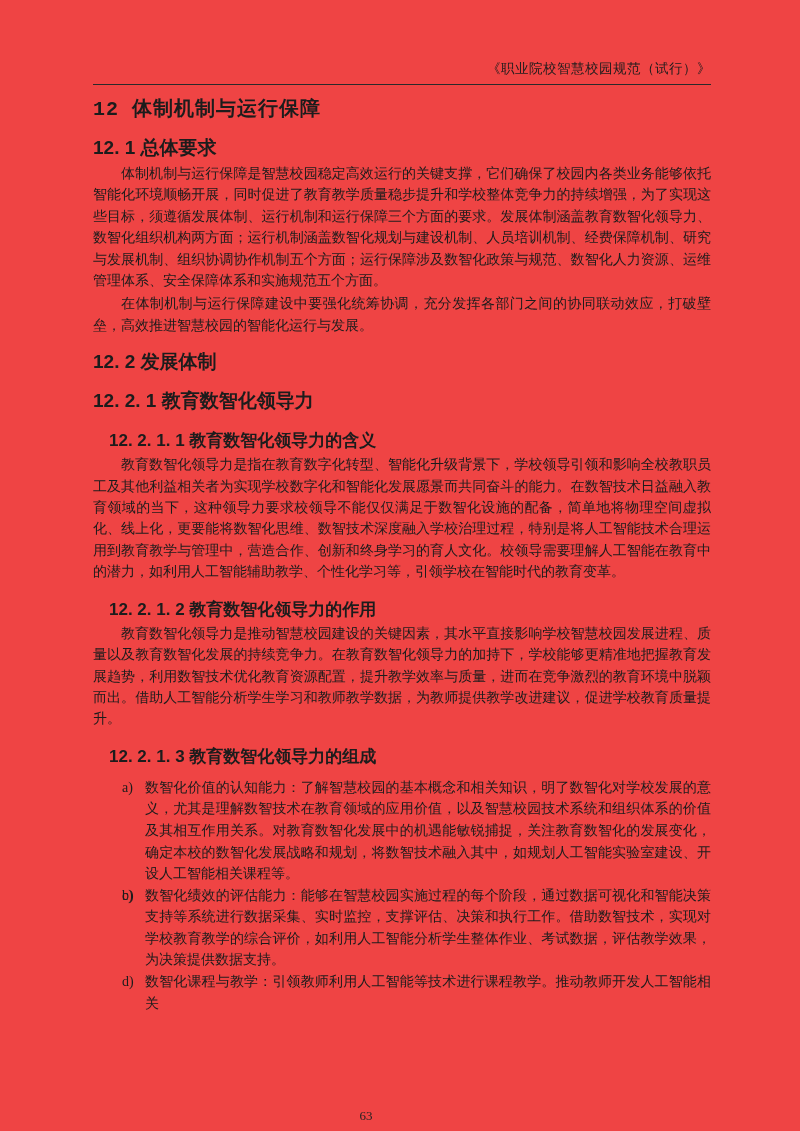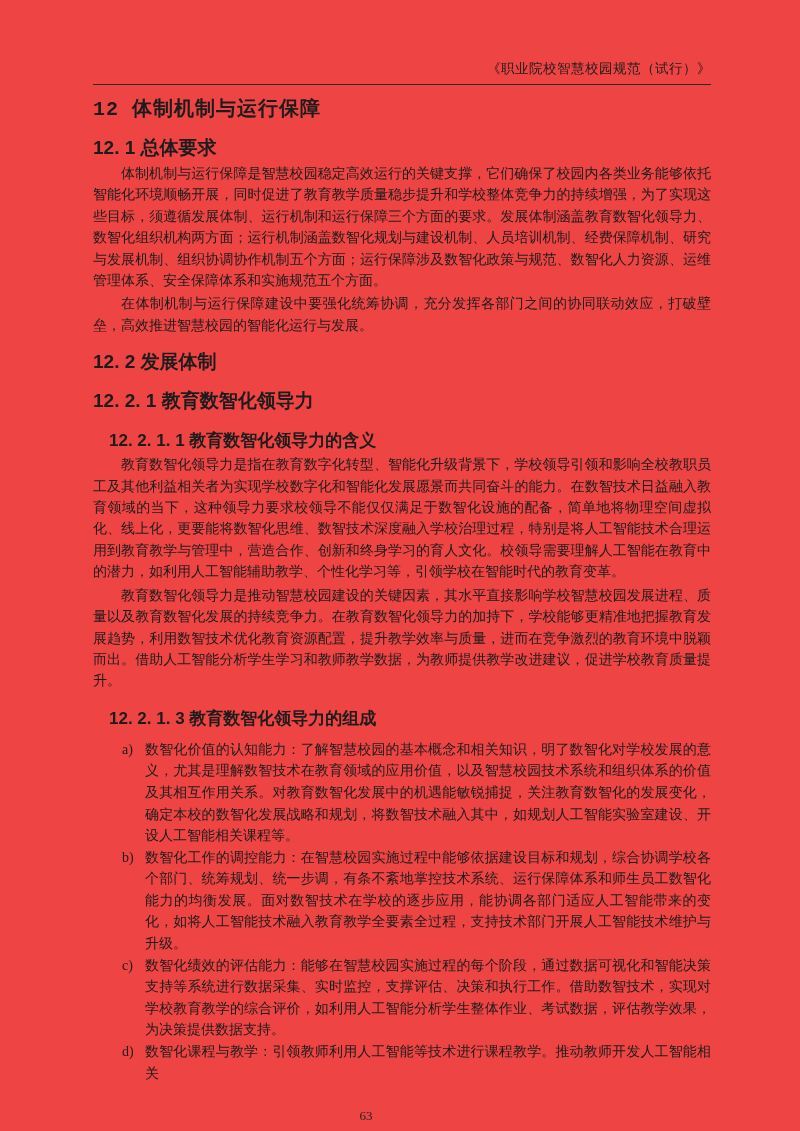--- a/index.html
+++ b/index.html
@@ -93,35 +93,35 @@
     <p class="body-p">在体制机制与运行保障建设中要强化统筹协调，充分发挥各部门之间的协同联动效应，打破壁垒，高效推进智慧校园的智能化运行与发展。</p>
 
     <h2 class="h-sec">12. 2 发展体制</h2>
 
     <h2 class="h-sec">12. 2. 1 教育数智化领导力</h2>
 
     <h3 class="h-sub">12. 2. 1. 1 教育数智化领导力的含义</h3>
 
     <p class="body-p">教育数智化领导力是指在教育数字化转型、智能化升级背景下，学校领导引领和影响全校教职员工及其他利益相关者为实现学校数字化和智能化发展愿景而共同奋斗的能力。在数智技术日益融入教育领域的当下，这种领导力要求校领导不能仅仅满足于数智化设施的配备，简单地将物理空间虚拟化、线上化，更要能将数智化思维、数智技术深度融入学校治理过程，特别是将人工智能技术合理运用到教育教学与管理中，营造合作、创新和终身学习的育人文化。校领导需要理解人工智能在教育中的潜力，如利用人工智能辅助教学、个性化学习等，引领学校在智能时代的教育变革。</p>
 
+    <h3 class="h-sub">12. 2. 1. 2 教育数智化领导力的作用</h3>
 
     <p class="body-p">教育数智化领导力是推动智慧校园建设的关键因素，其水平直接影响学校智慧校园发展进程、质量以及教育数智化发展的持续竞争力。在教育数智化领导力的加持下，学校能够更精准地把握教育发展趋势，利用数智技术优化教育资源配置，提升教学效率与质量，进而在竞争激烈的教育环境中脱颖而出。借助人工智能分析学生学习和教师教学数据，为教师提供教学改进建议，促进学校教育质量提升。</p>
 
     <h3 class="h-sub">12. 2. 1. 3 教育数智化领导力的组成</h3>
 
     <div class="abc-list">
 
       <div class="abc-item">
         <span class="marker">a)</span>
         <span>数智化价值的认知能力：了解智慧校园的基本概念和相关知识，明了数智化对学校发展的意义，尤其是理解数智技术在教育领域的应用价值，以及智慧校园技术系统和组织体系的价值及其相互作用关系。对教育数智化发展中的机遇能敏锐捕捉，关注教育数智化的发展变化，确定本校的数智化发展战略和规划，将数智技术融入其中，如规划人工智能实验室建设、开设人工智能相关课程等。</span>
       </div>
 
       <div class="abc-item">
         <span class="marker">b)</span>
-        <span>数智化工作的调控能力：在智慧校园实施过程中能够依据建设目标和规划，综合协调学校各个部门、统筹规划、统一步调，有条不紊地掌控技术系统、运行保障体系和师生员工数智化能力的均衡发展。面对数智技术在学校的逐步应用，能协调各部门适应人工智能带来的变化，如将人工智能技术融入教育教学全要素全过程，支持技术部门开展人工智能技术维护与升级。</span>
       </div>
 
       <div class="abc-item">
         <span class="marker">c)</span>
         <span>数智化绩效的评估能力：能够在智慧校园实施过程的每个阶段，通过数据可视化和智能决策支持等系统进行数据采集、实时监控，支撑评估、决策和执行工作。借助数智技术，实现对学校教育教学的综合评价，如利用人工智能分析学生整体作业、考试数据，评估教学效果，为决策提供数据支持。</span>
       </div>
 
       <div class="abc-item">
         <span class="marker">d)</span>
         <span>数智化课程与教学：引领教师利用人工智能等技术进行课程教学。推动教师开发人工智能相关</span>

